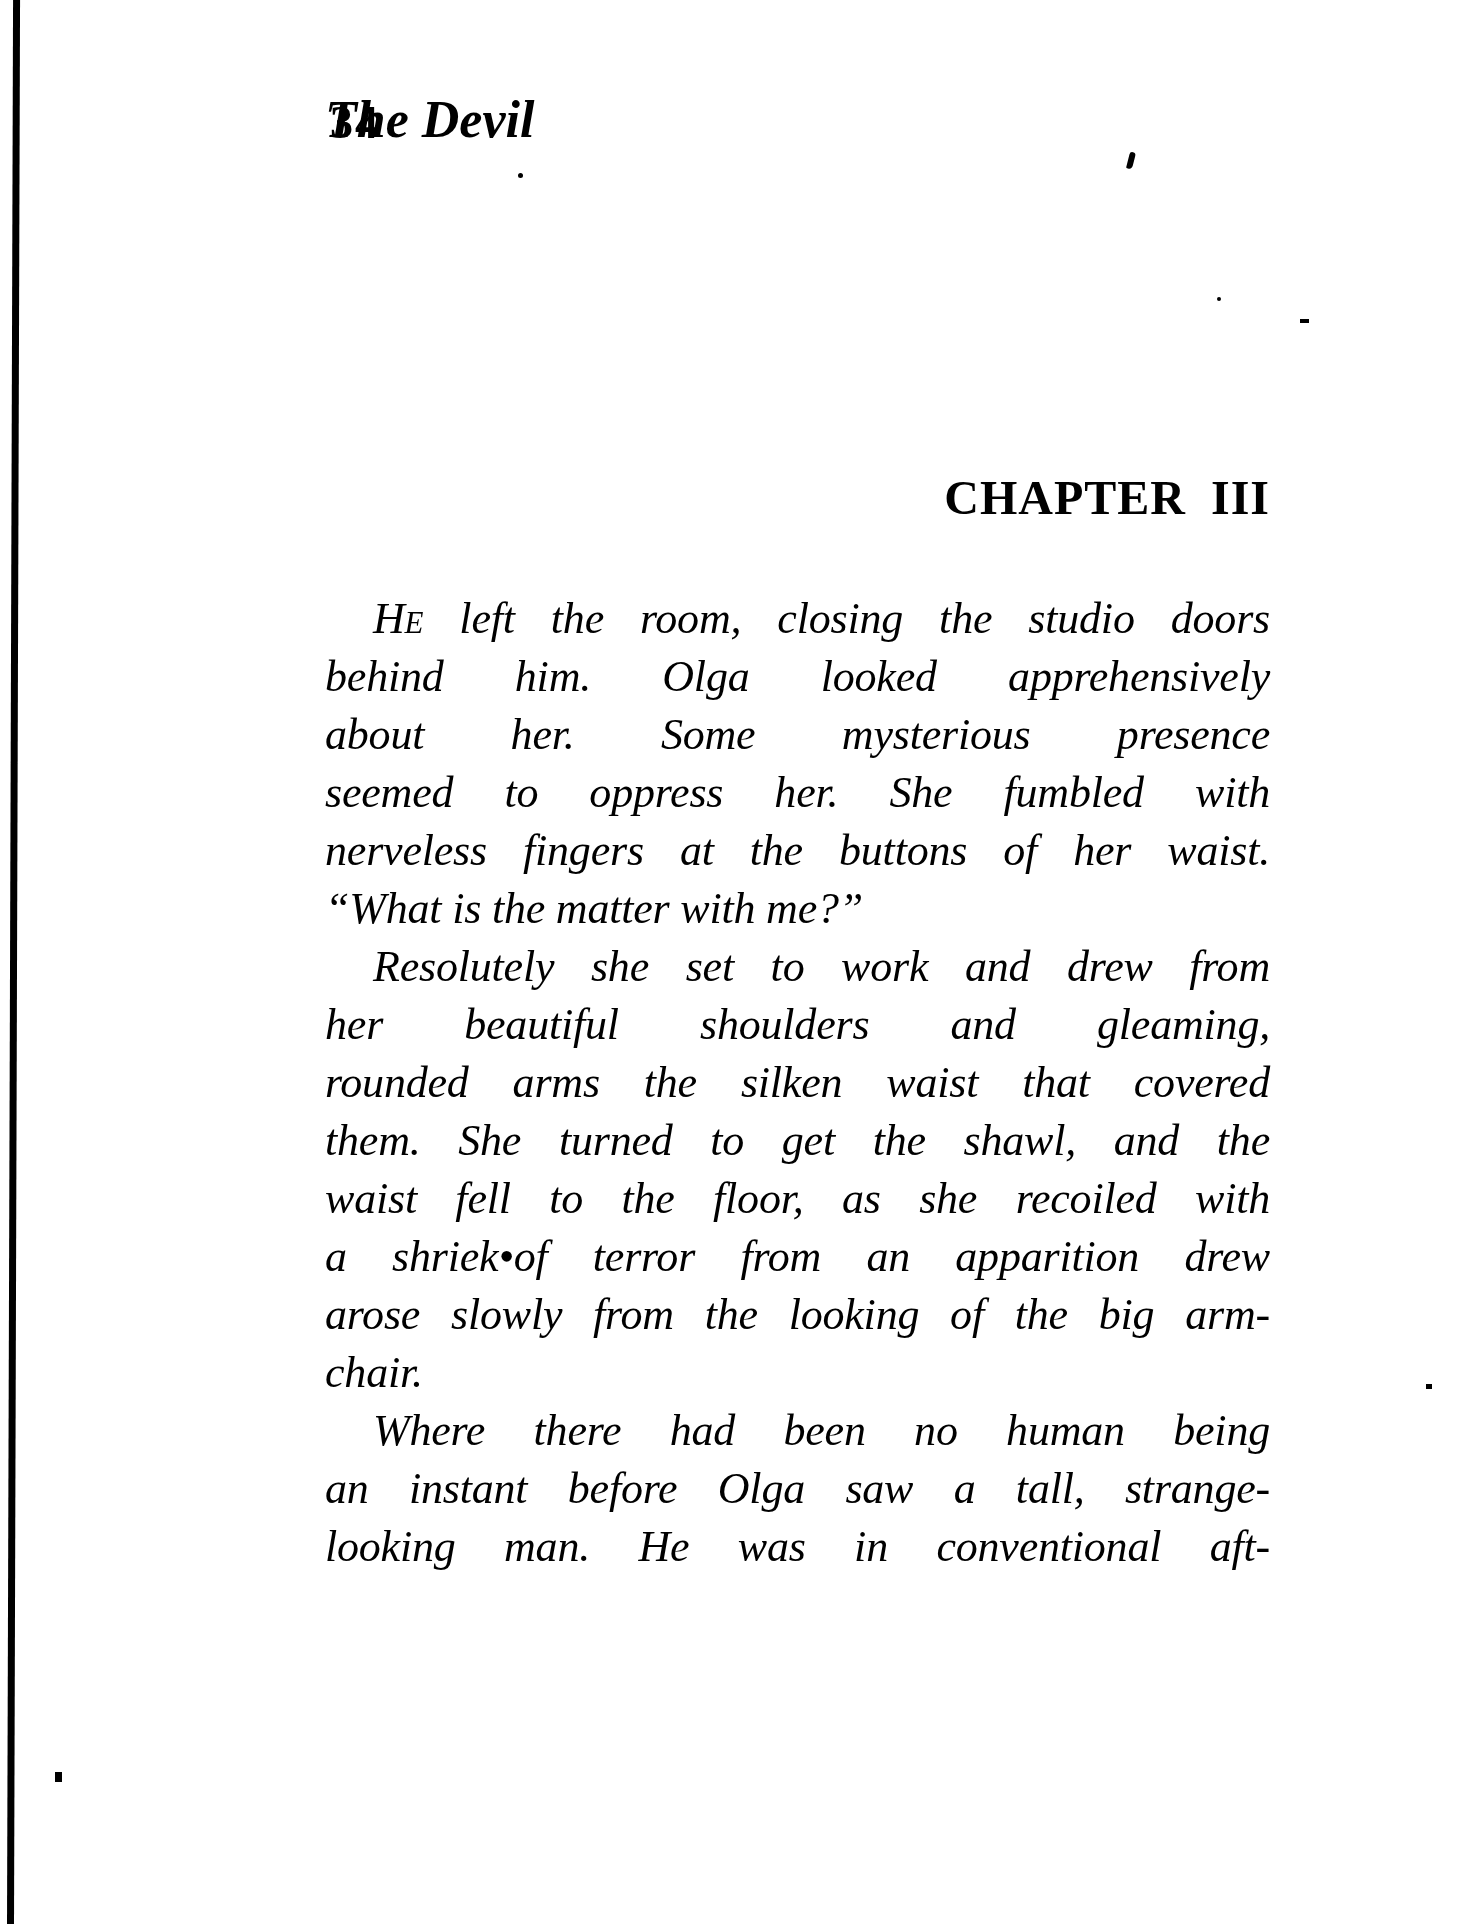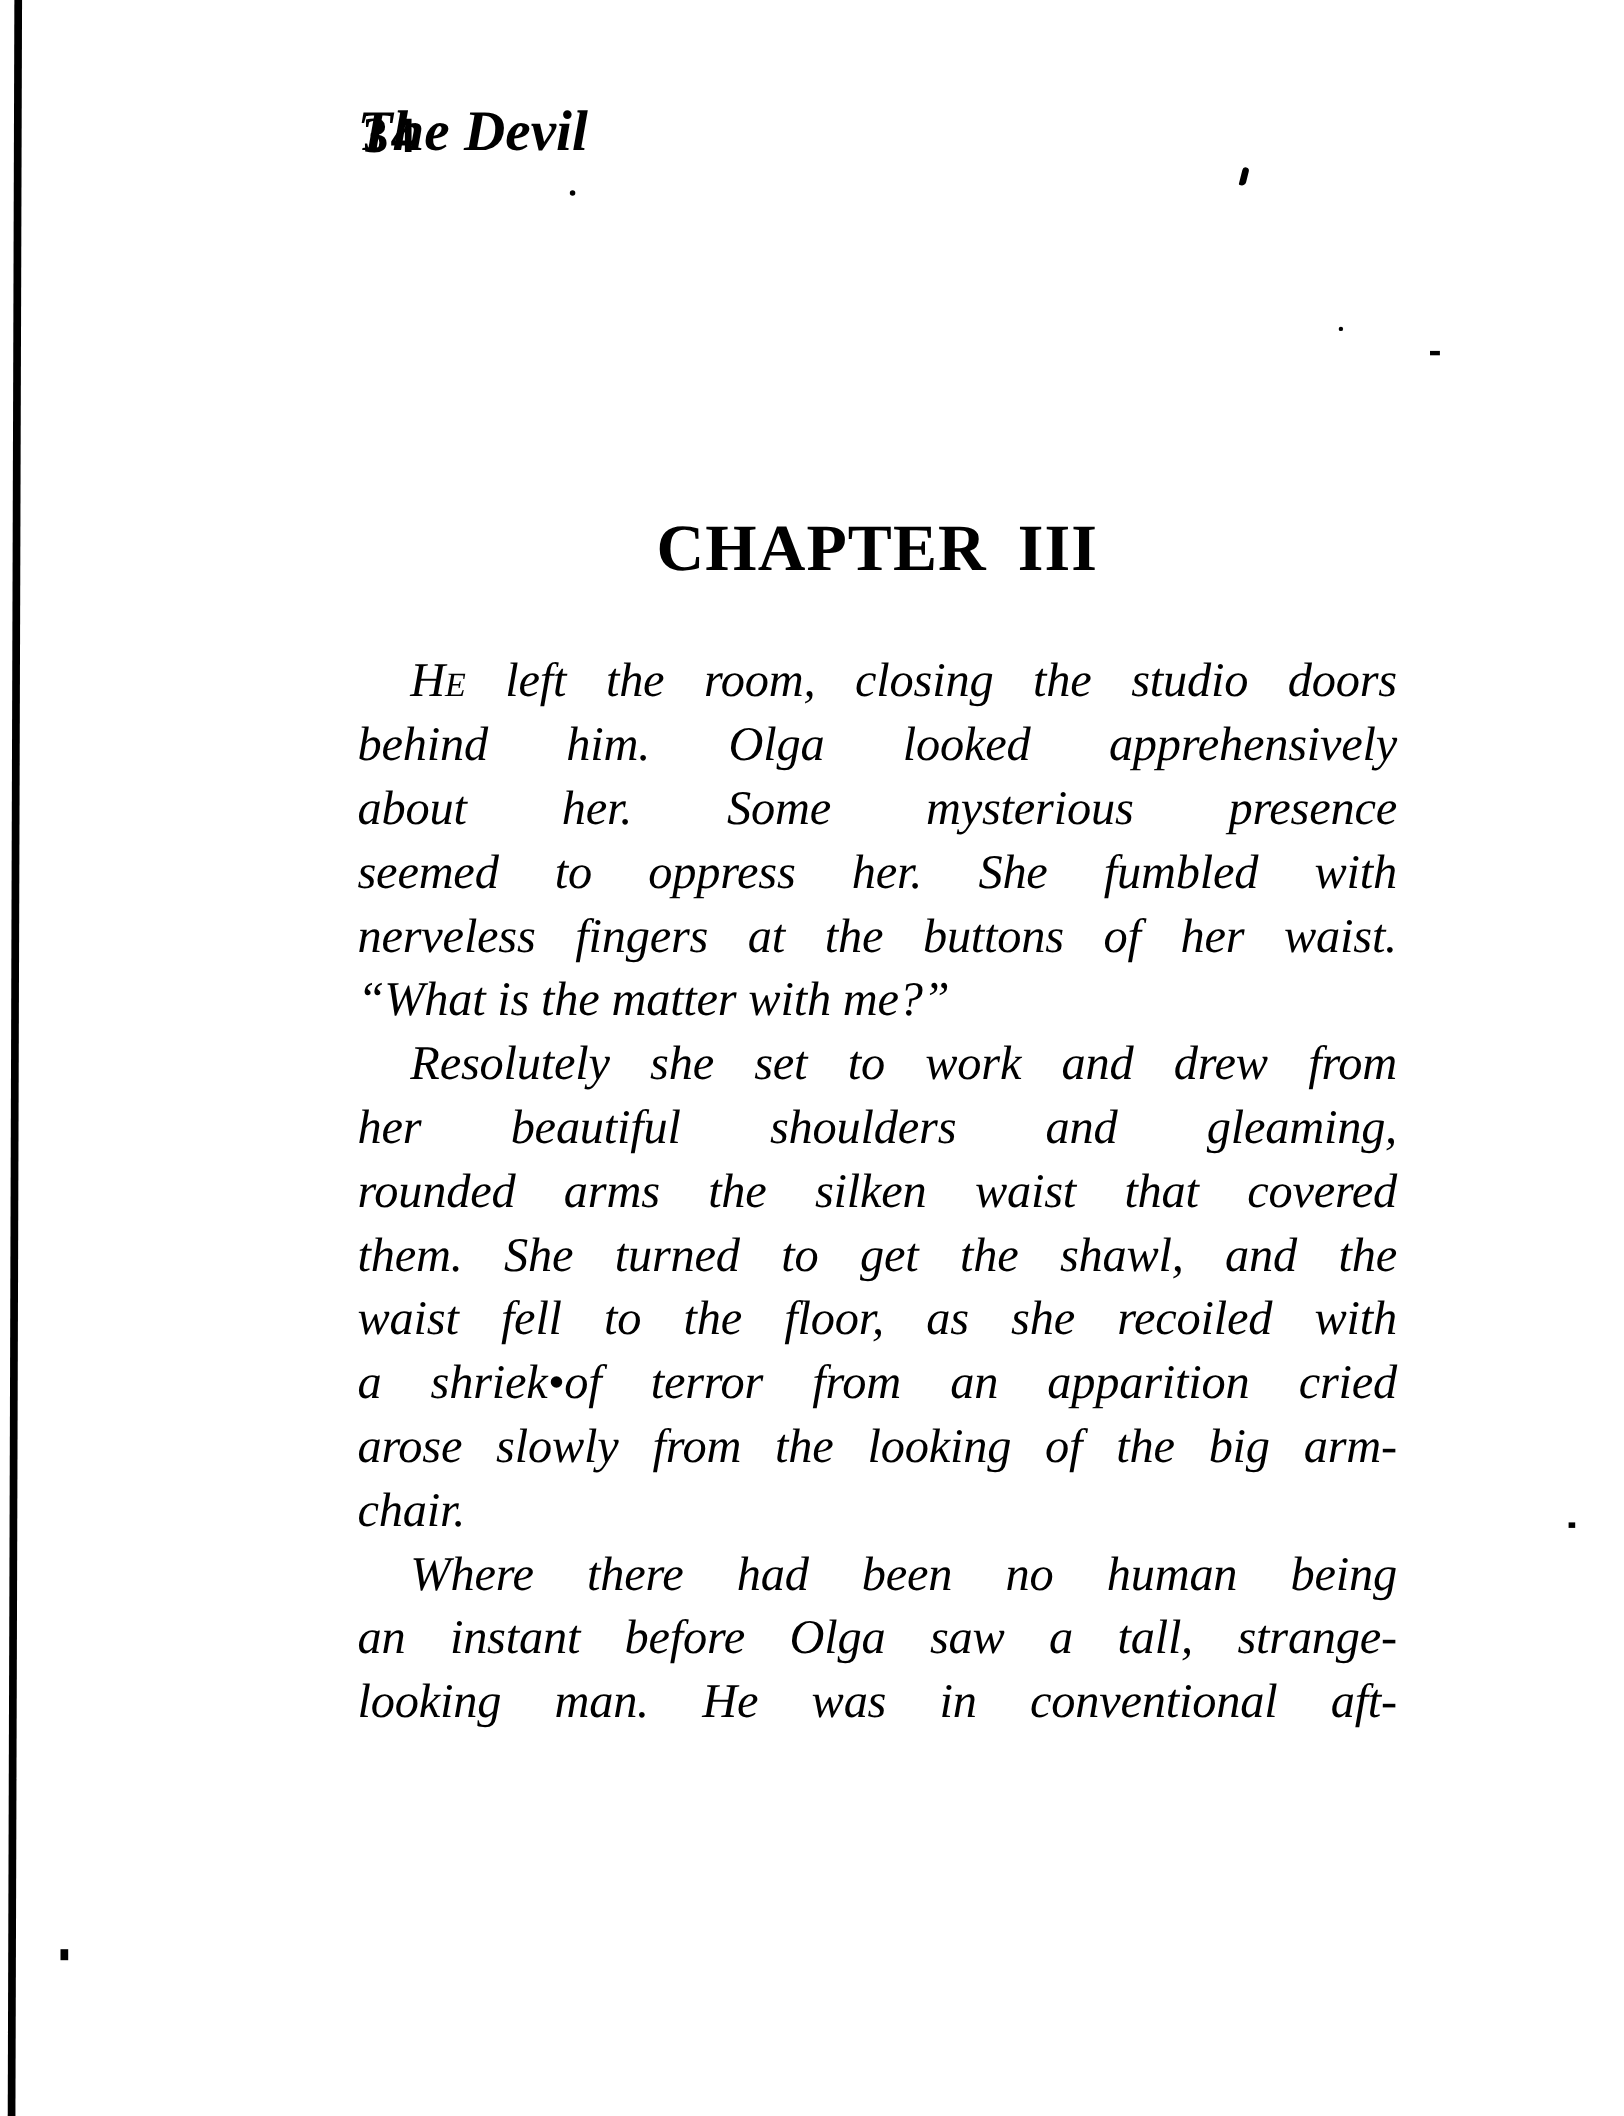--- a/index.html
+++ b/index.html
@@ -32,23 +32,23 @@
   .running-title {
     position: absolute;
     left: 325px; top: 94px; width: 945px;
     text-align: left;
     font-style: italic; font-weight: bold;
     font-size: 52px; line-height: 52px;
   }
   .chapter-heading {
     position: absolute;
     left: 325px; top: 468px; width: 945px;
-    text-align: center;
+    text-align: right;
     font-weight: bold;
-    font-size: 60px; line-height: 60px;
+    font-size: 48px; line-height: 60px;
     letter-spacing: 1px; word-spacing: 12px;
   }
   .body-text {
     position: absolute;
     left: 325px; top: 590px; width: 945px;
     font-size: 44px; line-height: 58px;
     letter-spacing: -0.2px;
     font-style: italic;
   }
   .body-text p { margin: 0; }
@@ -97,21 +97,21 @@
       <div class="line last">“What is the matter with me?”</div>
     <p></p>
 
     <p>
       </p>
       <div class="line indent">Resolutely she set to work and drew from</div>
       <div class="line">her beautiful shoulders and gleaming,</div>
       <div class="line">rounded arms the silken waist that covered</div>
       <div class="line">them. She turned to get the shawl, and the</div>
       <div class="line">waist fell to the floor, as she recoiled with</div>
-      <div class="line">a shriek•of terror from an apparition cried</div>
+      <div class="line">a shriek•of terror from an apparition drew</div>
       <div class="line">arose slowly from the looking of the big arm-</div>
       <div class="line last">chair.</div>
     <p></p>
 
     <p>
       </p>
       <div class="line indent">Where there had been no human being</div>
       <div class="line">an instant before Olga saw a tall, strange-</div>
       <div class="line">looking man. He was in conventional aft-</div>
     <p></p>

